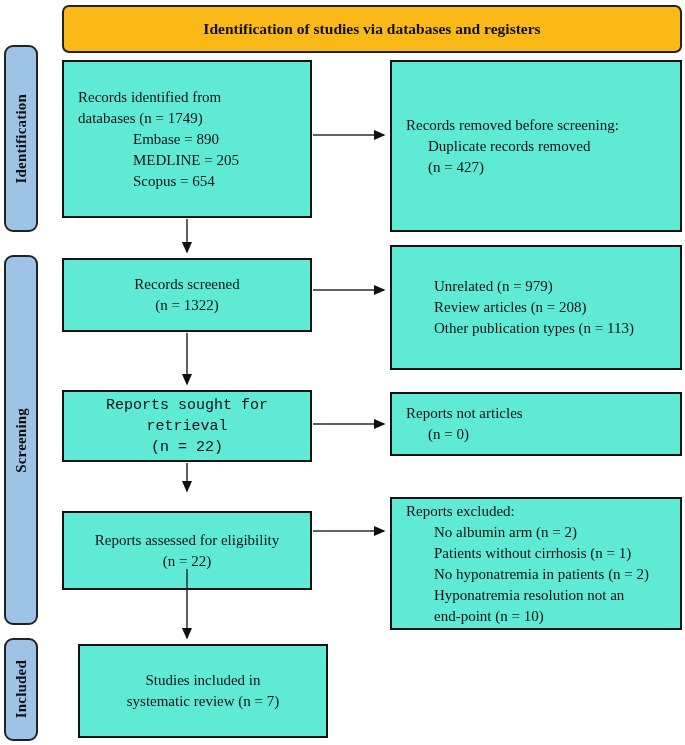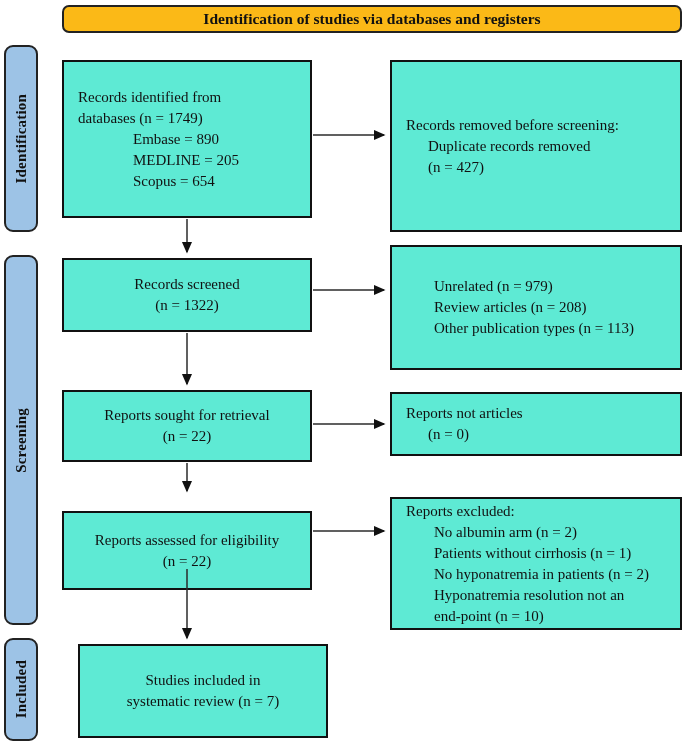--- a/index.html
+++ b/index.html
@@ -57,21 +57,21 @@
     position:absolute;left:0;top:0;width:685px;height:745px;
     pointer-events:none;
   }
   #arrows line{stroke:#2b2b2b;stroke-width:1.5;}
 </style>
 </head>
 <body>
 
 <div id="canvas">
 
-  <div class="banner" style="left:62px;top:5px;width:620px;height:28px;">
+  <div class="banner" style="left:62px;top:5px;width:620px;height:48px;">
     <span>Identification of studies via databases and registers</span>
   </div>
 
   <div class="stage" style="left:4px;top:45px;width:34px;height:187px;">
     <span>Identification</span>
   </div>
   <div class="stage" style="left:4px;top:255px;width:34px;height:370px;">
     <span>Screening</span>
   </div>
   <div class="stage" style="left:4px;top:638px;width:34px;height:103px;">
@@ -84,21 +84,21 @@
     <div class="indent-lg">Embase = 890</div>
     <div class="indent-lg">MEDLINE = 205</div>
     <div class="indent-lg">Scopus = 654</div>
   </div>
 
   <div class="box center" style="left:62px;top:258px;width:250px;height:74px;">
     <div>Records screened</div>
     <div>(n = 1322)</div>
   </div>
 
-  <div class="box center" style="left:62px;top:390px;width:250px;height:72px;">
+  <div class="box center" style="left:62px;top:390px;width:250px;height:72px;font-family:Liberation Mono, monospace;">
     <div>Reports sought for retrieval</div>
     <div>(n = 22)</div>
   </div>
 
   <div class="box center" style="left:62px;top:511px;width:250px;height:79px;">
     <div>Reports assessed for eligibility</div>
     <div>(n = 22)</div>
   </div>
 
   <div class="box center" style="left:78px;top:644px;width:250px;height:94px;">

